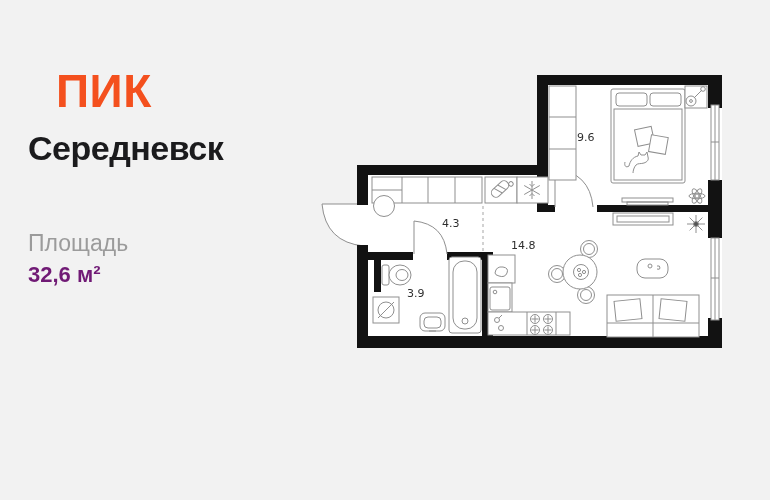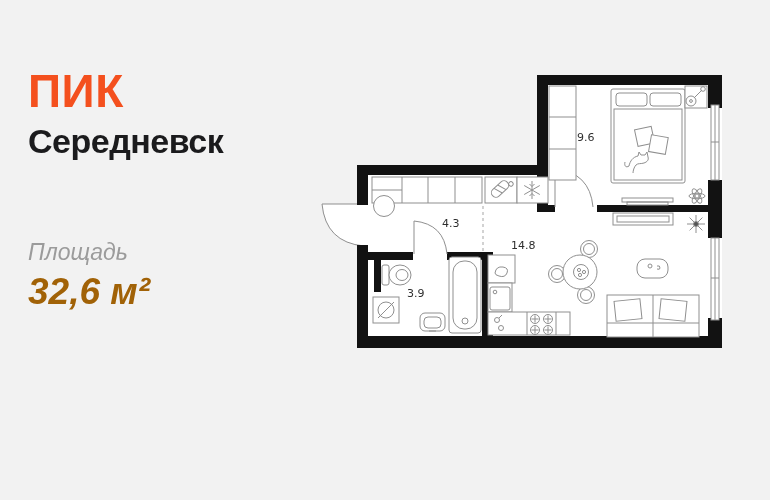--- a/index.html
+++ b/index.html
@@ -4,29 +4,29 @@
 <style>
   html,body{margin:0;padding:0;background:#e9e9e9;}
   .screen{
     width:770px;height:500px;position:relative;overflow:hidden;
     background:#F2F2F2;
     font-family:"Liberation Sans","DejaVu Sans",sans-serif;
   }
   .left-panel{position:absolute;left:28px;top:68px;width:300px;}
   .logo{
     font-size:46px;font-weight:800;letter-spacing:0.5px;
-    color:#F4501E;line-height:1;
+    color:#F4501E;line-height:1;margin-left:28px;
   }
   .title{
-    margin-top:10px;font-size:34px;font-weight:700;line-height:1.04;
+    margin-top:17px;font-size:34px;font-weight:700;line-height:1.04;
     color:#1b1b1d;letter-spacing:-0.5px;
   }
-  .area-block{margin-top:80px;font-style:italic;}
+  .area-block{margin-top:64px;}
   .area-label{font-size:23px;color:#9b9b9b;font-weight:400;}
-  .area-value{margin-top:5px;font-size:37px;font-weight:700;color:#a16207;}
+  .area-value{margin-top:5px;font-size:22px;font-weight:700;color:#701a75;}
   .plan-svg{position:absolute;left:0;top:0;}
   .room-label{font-family:"DejaVu Sans",sans-serif;font-size:11px;fill:#2e2e2e;}
   .furn{stroke:#8f8f8f;fill:none;stroke-width:1;}
   .furnw{stroke:#8f8f8f;fill:#ffffff;stroke-width:1;}
   .wall{fill:#121212;}
 </style>
 </head>
 <body>
 
 <div class="screen">

